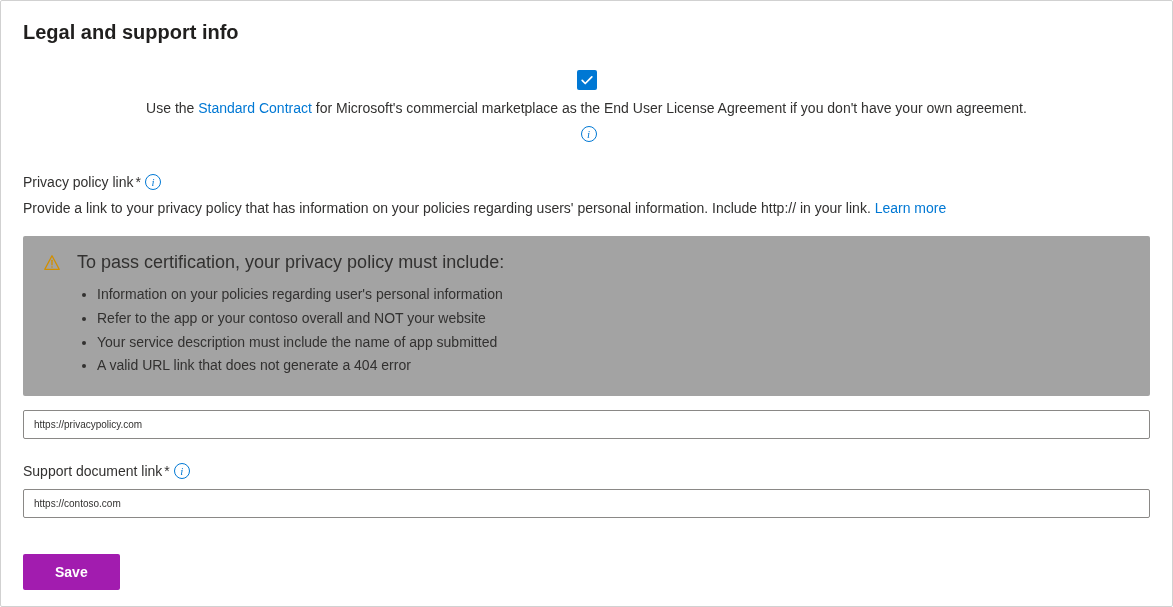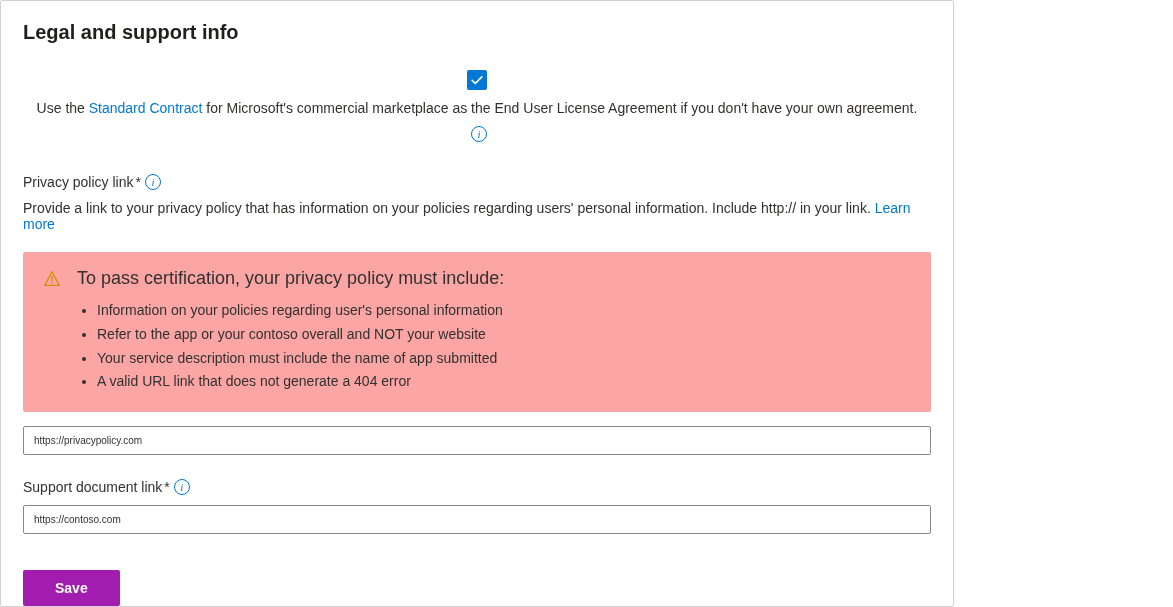--- a/index.html
+++ b/index.html
@@ -10,21 +10,21 @@
     body {
       font-family: "Segoe UI", -apple-system, BlinkMacSystemFont, sans-serif;
       font-size: 14px;
       color: #323130;
       background: #ffffff;
     }
     .container {
       border: 1px solid #d1d1d1;
       border-radius: 2px;
       padding: 20px 22px;
-      width: 954px;
+      width: 1173px;
       height: 607px;
     }
     .section-title {
       font-size: 20px;
       font-weight: 600;
       color: #201f1e;
       margin-bottom: 26px;
     }
     .checkbox-row {
       display: flex;
@@ -83,21 +83,21 @@
     }
     .required {
       margin-left: 2px;
     }
     .field-description {
       font-size: 14px;
       color: #323130;
       margin-bottom: 20px;
     }
     .warning-banner {
-      background: #fca5a5;
+      background: #a3a3a3;
       border-radius: 2px;
       padding: 16px 20px 18px 20px;
       margin-bottom: 14px;
       display: flex;
       gap: 16px;
     }
     .warning-icon {
       flex-shrink: 0;
       margin-top: 2px;
     }

